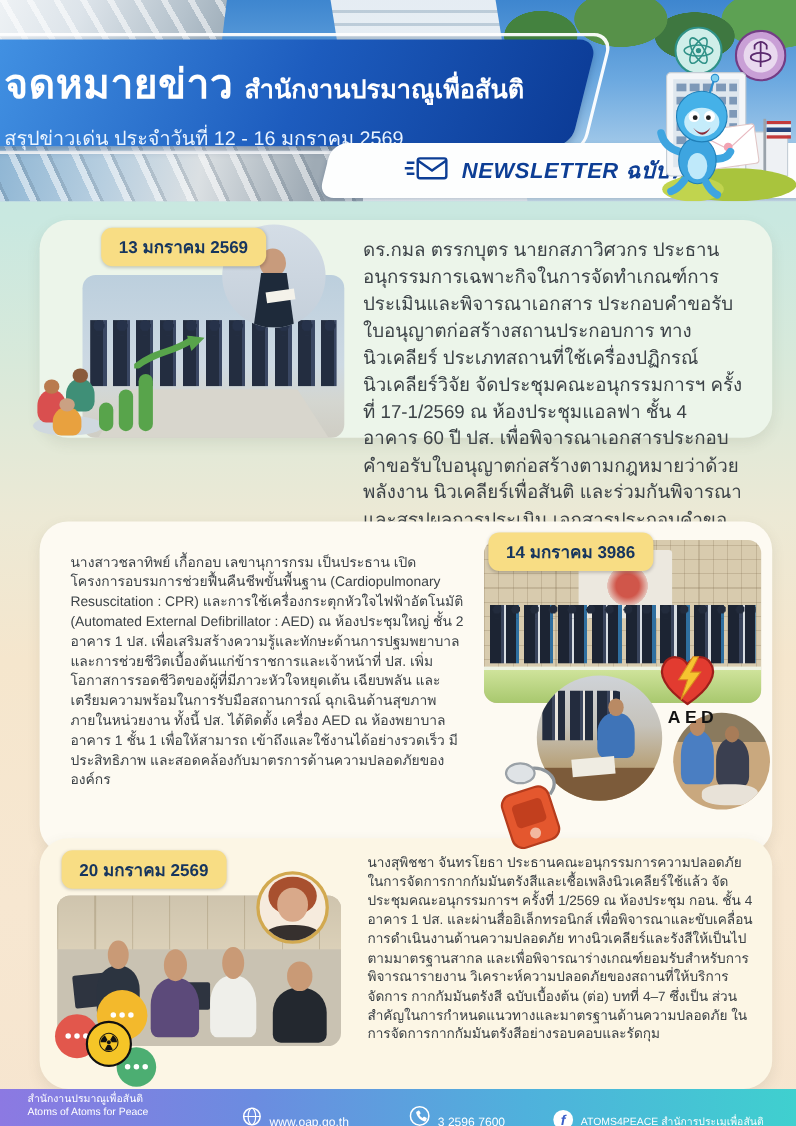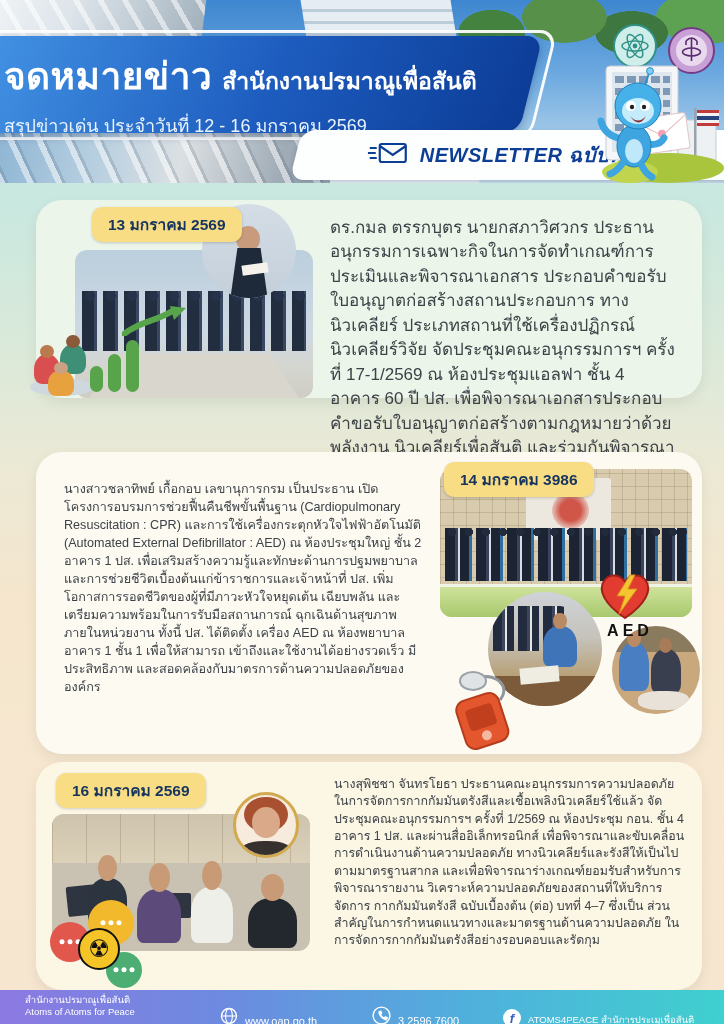--- a/index.html
+++ b/index.html
@@ -48,21 +48,21 @@
 
   .seal{position:absolute;border-radius:50%;}
   .seal1{left:613px;top:24px;width:44px;height:44px;}
   .seal2{left:668px;top:27px;width:47px;height:47px;}
 
   .mascot{position:absolute;left:548px;top:58px;width:176px;height:128px;z-index:6;}
 
   
   .card{position:absolute;left:36px;width:666px;border-radius:26px;box-shadow:0 5px 12px rgba(90,90,70,.10);}
   .c1{top:200px;height:198px;background:#ecf5ea;}
-  .c2{top:452px;height:302px;background:#fdfaf2;}
+  .c2{top:474px;height:302px;background:#fdfaf2;}
   .c3{top:762px;height:228px;background:#fcf6e5;}
 
   .badge{position:absolute;background:#f8dd84;color:#16355e;font-weight:700;font-size:15.5px;
     padding:5px 16px;border-radius:10px;box-shadow:0 1px 3px rgba(0,0,0,.18);z-index:5;white-space:nowrap;}
 
   .body-text{position:absolute;color:#3c4247;text-align:left;line-break:loose;overflow-wrap:break-word;}
   .c1 .body-text{left:294px;top:16px;width:348px;font-size:17px;line-height:1.44;}
   .c2 .body-text{left:28px;top:28px;width:362px;font-size:12.6px;line-height:1.43;}
   .c3 .body-text{left:298px;top:14px;width:352px;font-size:12.4px;line-height:1.4;}
 
@@ -350,21 +350,21 @@
         <g transform="rotate(-18 42 52)">
           <rect x="20" y="28" width="44" height="50" rx="10" fill="#e4572e" stroke="#b53c1d" stroke-width="2"></rect>
           <rect x="28" y="38" width="28" height="22" rx="4" fill="#c23f1e"></rect>
           <circle cx="42" cy="68" r="5" fill="#f2b8a0"></circle>
         </g>
       </svg>
     </div>
   </div>
 
   <div class="card c3">
-    <div class="badge" style="left:20px;top:11px;">16 มกราคม 2569</div>
+    <div class="badge" style="left:20px;top:11px;">20 มกราคม 2569</div>
     <div class="photo photoC">
       <div class="cab"></div>
       <div class="mon" style="left:6%;top:52%;width:16%;height:22%;transform:rotate(-6deg);"></div>
       <div class="mon" style="left:40%;top:58%;width:14%;height:18%;"></div>
       <div class="person" style="left:14%;top:30%;width:15%;height:52%;">
           <span class="bod" style="background:#2c3440;"></span>
           <span class="hed"></span>
         </div>
       <div class="person" style="left:33%;top:36%;width:17%;height:58%;">
           <span class="bod" style="background:#5c4a7a;"></span>

